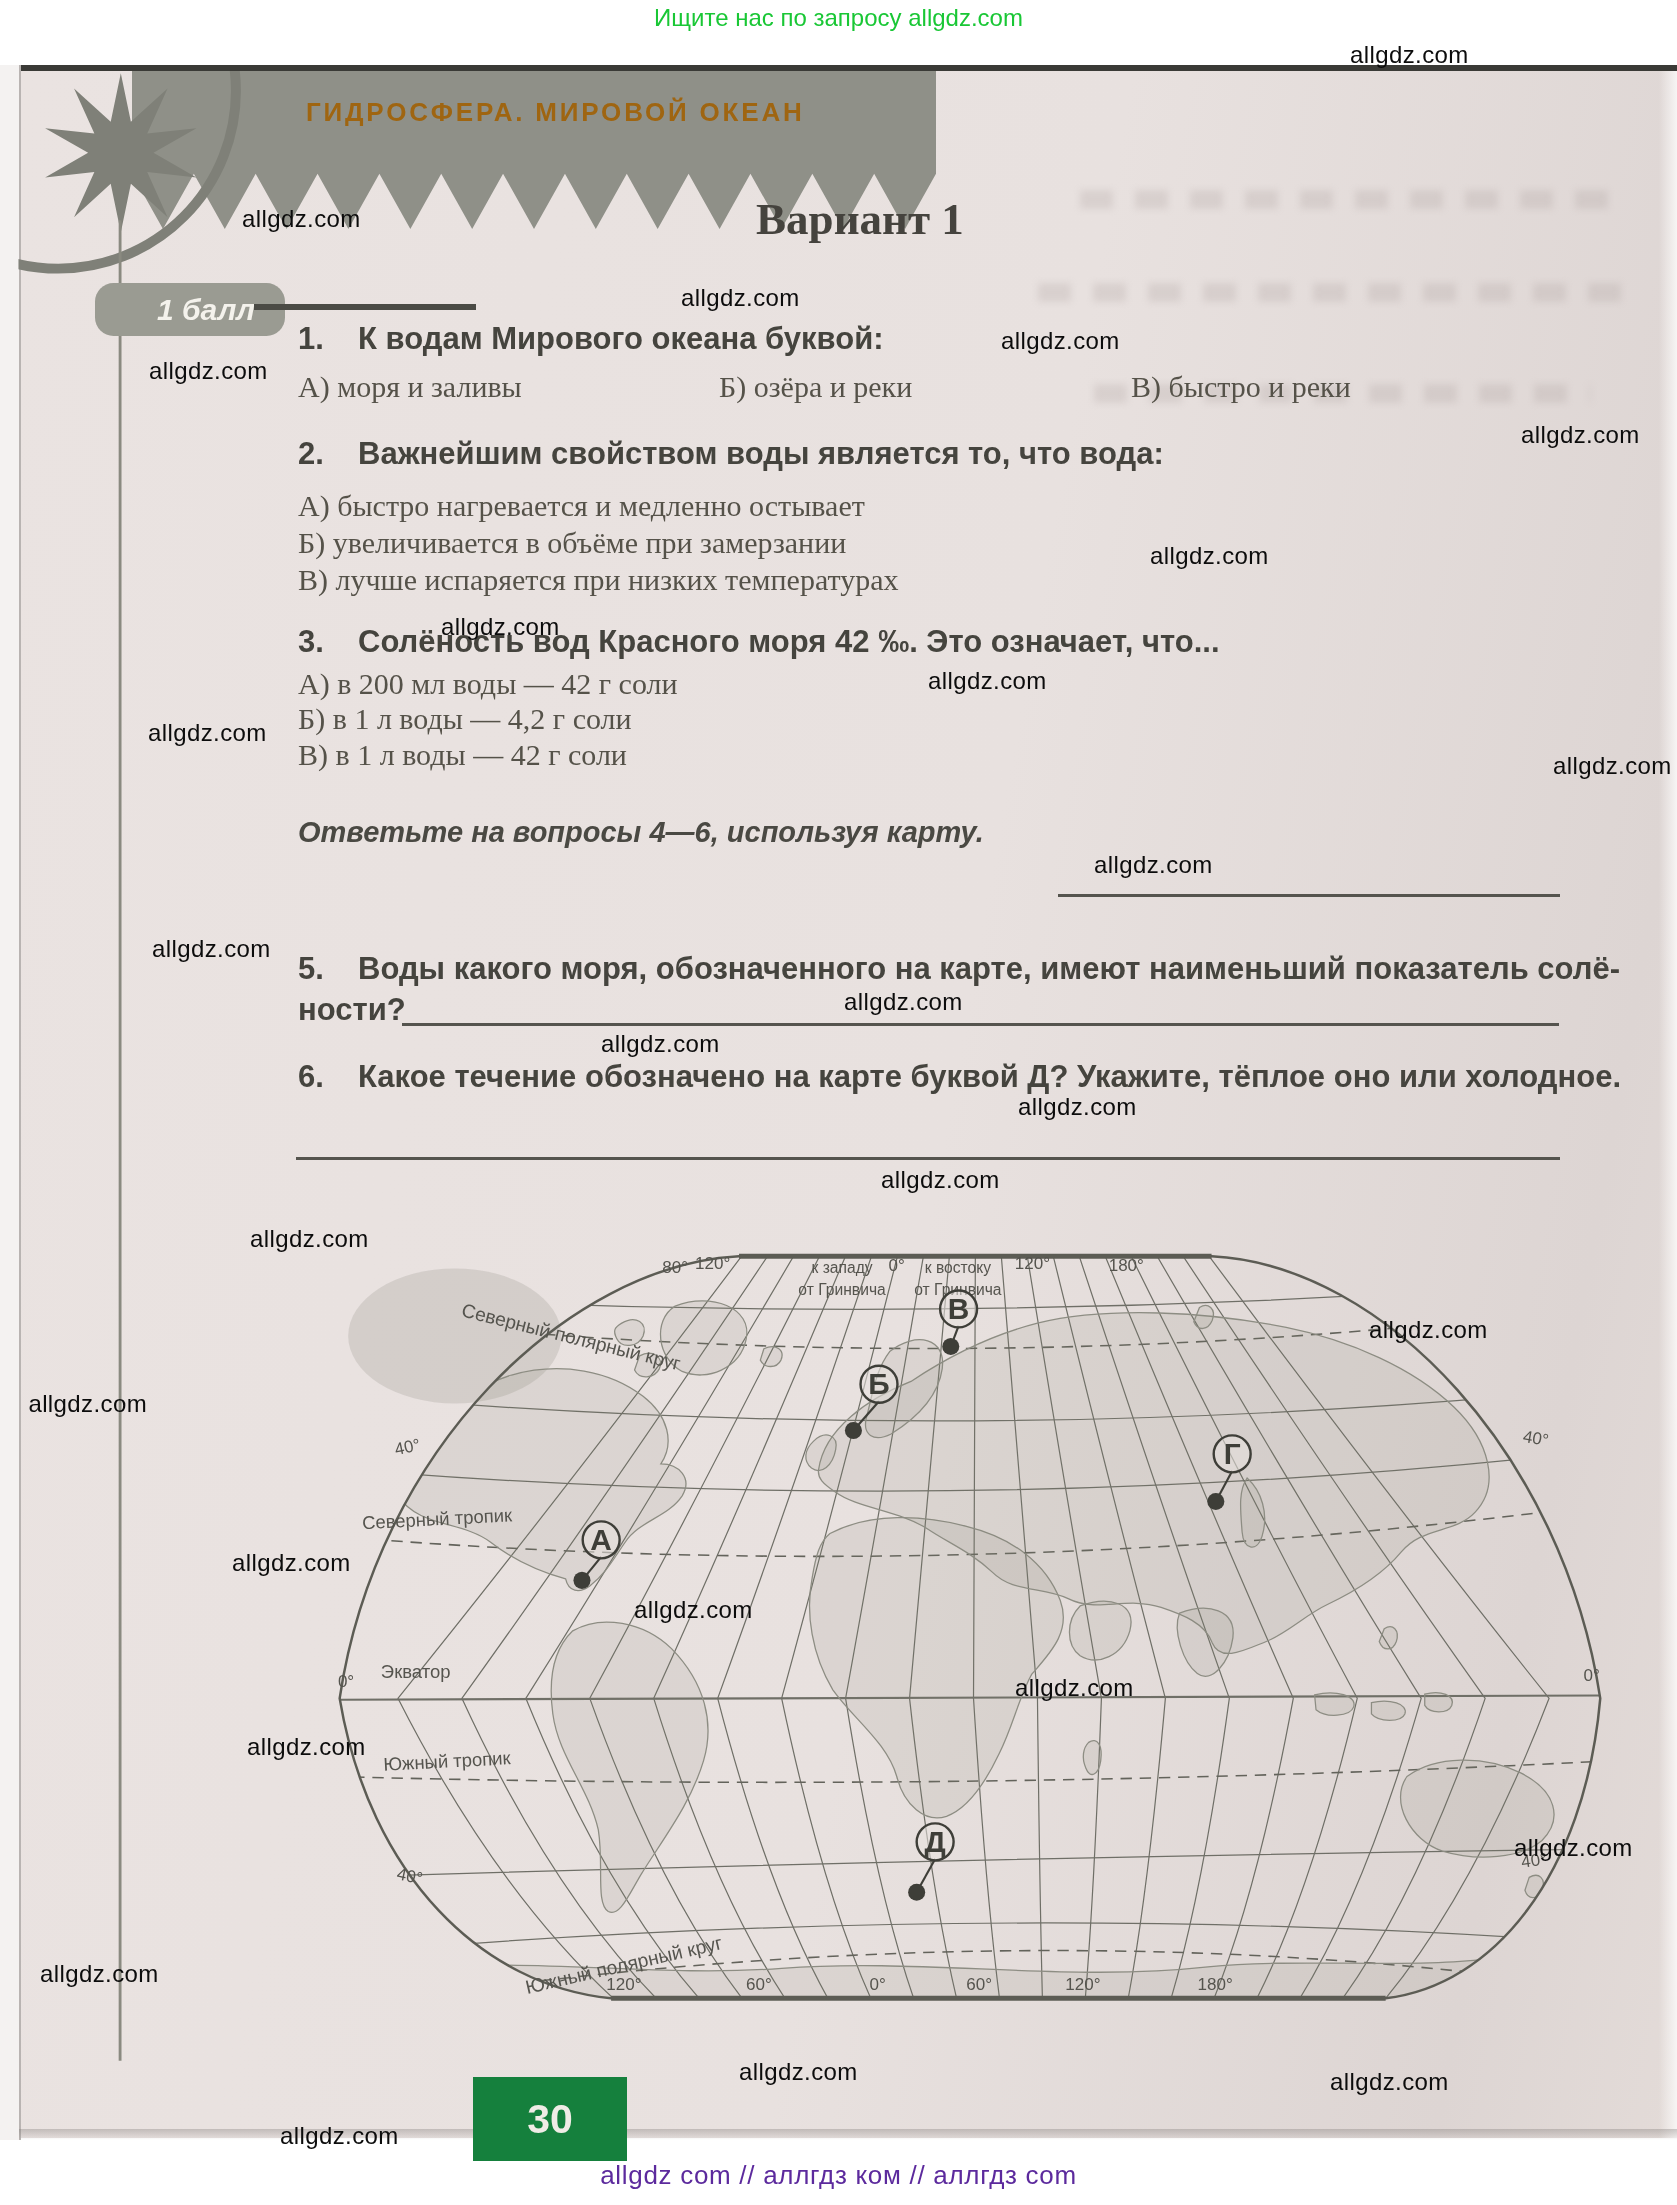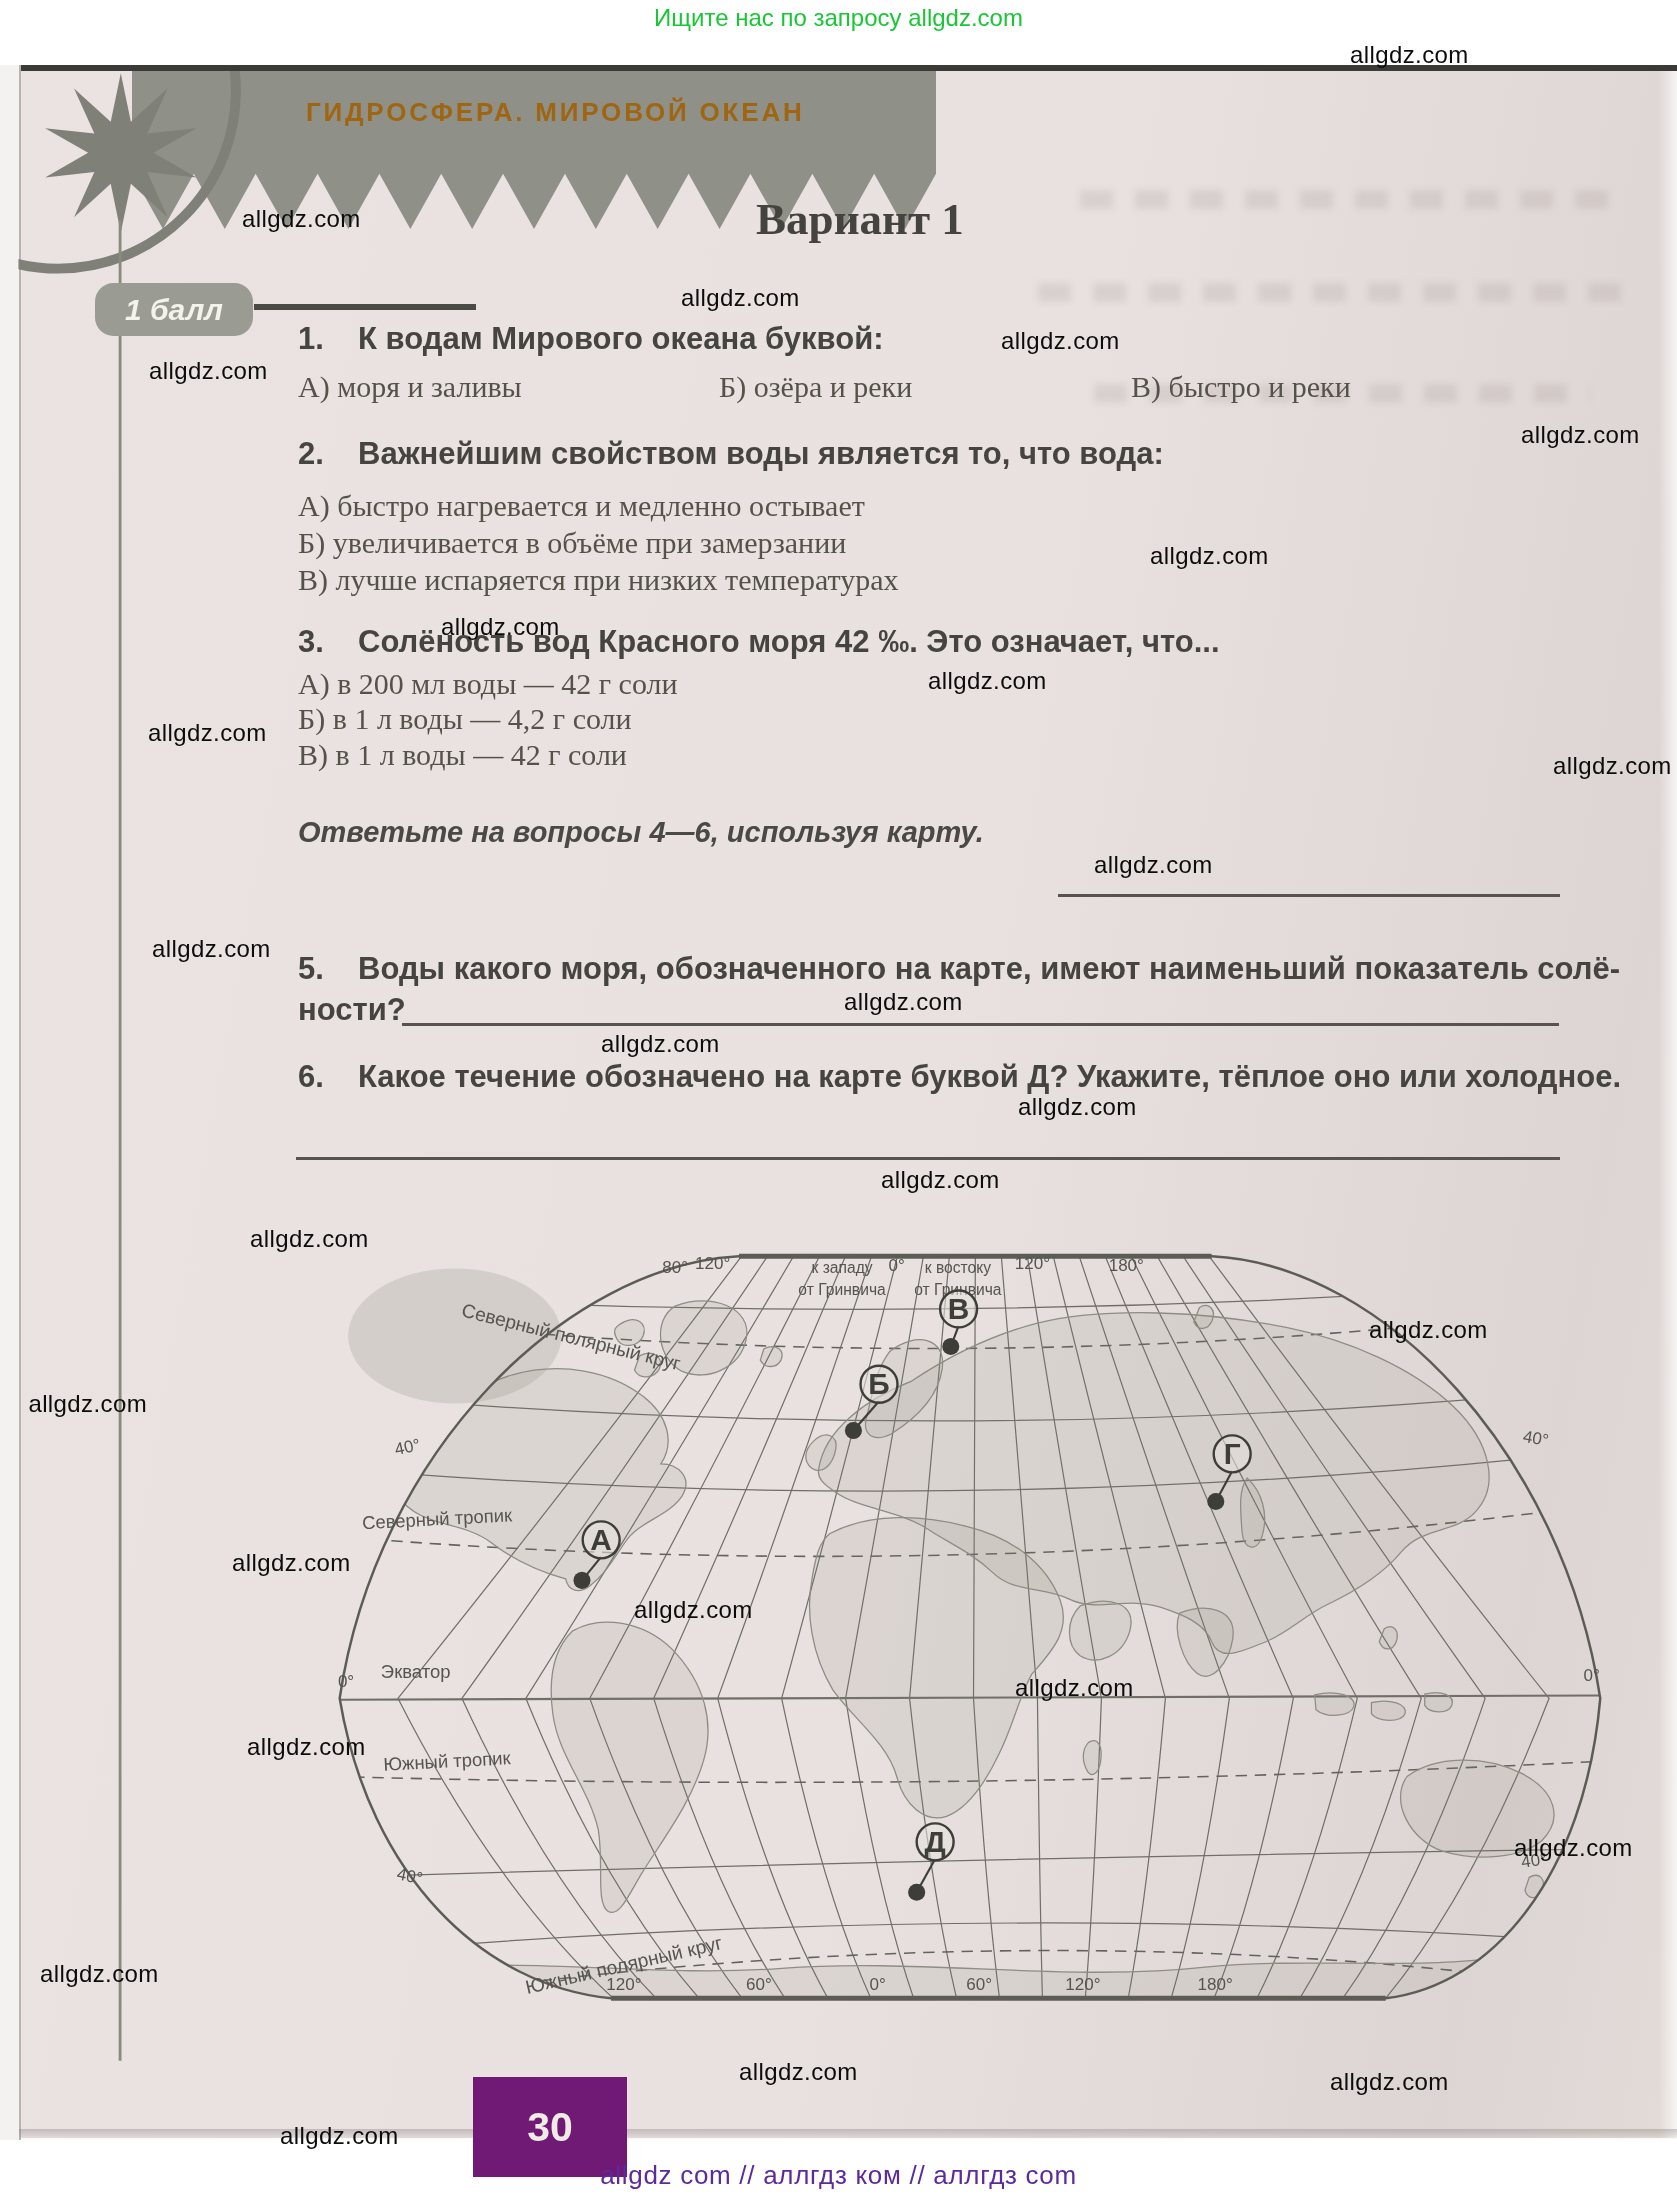--- a/index.html
+++ b/index.html
@@ -29,33 +29,33 @@
       46.15% 65%,42.31% 100%,38.46% 65%,34.62% 100%,30.77% 65%,26.92% 100%,23.08% 65%,19.23% 100%,
       15.38% 65%,11.54% 100%,7.69% 65%,3.85% 100%,0 65%);}
   .banner-title{left:306px;top:97px;width:640px;color:#a16207;font-size:26px;font-weight:600;
     letter-spacing:2.8px;opacity:.92;}
 
   .variant-title{left:540px;top:193px;width:640px;text-align:center;color:#45433e;
     font-family:"Liberation Serif",serif;font-weight:bold;font-size:45px;}
 
   
   .badge{left:95px;top:283px;width:158px;height:53px;background:#9a9b92;border-radius:18.5px;
-    display:flex;align-items:center;justify-content:center;}
+    display:flex;align-items:center;justify-content:center;padding-left:32px;}
   .badge span{color:#f4f2ec;font-size:30px;font-weight:bold;font-style:italic;}
   .badge-rule{left:254px;top:304px;width:222px;height:6.4px;background:#4b4b45;}
 
   
   .qhead{position:absolute;color:#45443e;font-size:31px;font-weight:bold;white-space:nowrap;}
   .qnum{display:inline-block;width:60px;}
   .opt{position:absolute;color:#555249;font-family:"Liberation Serif",serif;font-size:30px;white-space:nowrap;}
   .intro{position:absolute;color:#4a4943;font-size:29px;font-weight:bold;font-style:italic;white-space:nowrap;}
   .ansline{position:absolute;height:2.8px;background:#55544e;}
 
   
-  .pagenum-box{left:473px;top:2077px;width:154px;height:100px;background:#701a75;
+  .pagenum-box{left:473px;top:2077px;width:154px;height:84px;background:#15803d;
      display:flex;align-items:center;justify-content:center;}
   .pagenum-box span{color:#efece6;font-size:41px;font-weight:bold;}
 
   
   .ghost{position:absolute;height:18.5px;filter:blur(3.6px);opacity:.5;
      background:repeating-linear-gradient(90deg,rgba(165,152,150,.45) 0 33px,rgba(0,0,0,0) 33px 55px);}
 
   svg text{font-family:"Liberation Sans",sans-serif;}
 </style>
 </head>

